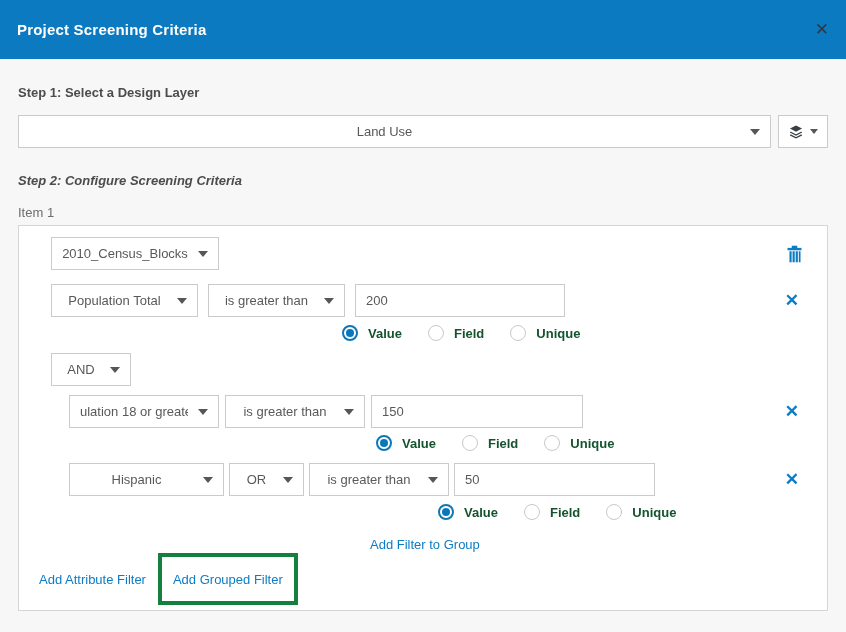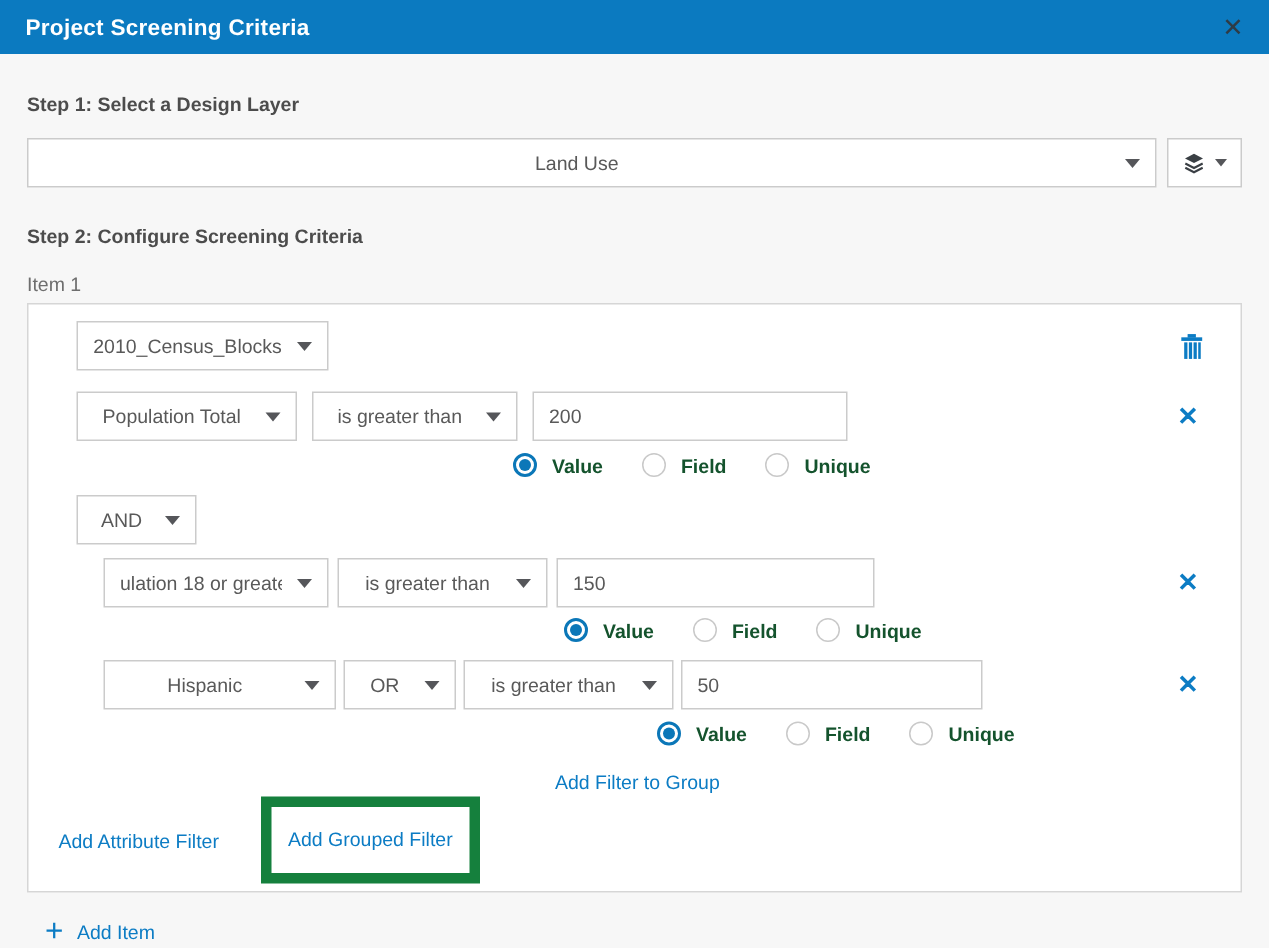--- a/index.html
+++ b/index.html
@@ -1,28 +1,28 @@
 <!DOCTYPE html>
 <html><head>
 <meta charset="utf-8">
 <style>
   * { box-sizing: border-box; margin: 0; padding: 0; }
   html, body { width: 846px; height: 632px; }
   body { font-family: "Liberation Sans", sans-serif; background: #f7f7f7; color: #4c4c4c; }
   .dialog { width: 846px; height: 632px; background: #f7f7f7; overflow: hidden; position: relative; }
 
   
-  .hdr { height: 36px; background: #0b7ac0; display: flex; align-items: center; padding: 0 17px; }
+  .hdr { height: 59px; background: #0b7ac0; display: flex; align-items: center; padding: 0 17px; }
   .hdr-title { color: #ffffff; font-size: 15px; font-weight: 700; letter-spacing: .2px; }
   .hdr-close { margin-left: auto; color: #2e3b46; font-size: 17px; line-height: 1; cursor: pointer; }
 
   .bd { padding: 0 18px; }
   .step-label { font-size: 13px; font-weight: 700; color: #4c4c4c; }
   .step1-label { margin-top: 26px; }
-  .step2-label { margin-top: 25px; }
+  .step2-label { margin-top: 25px; font-style: italic; }
   .item-label { margin-top: 17px; font-size: 13px; color: #6e6e6e; }
 
   
   .select { background: #fff; border: 1px solid #cbcbcb; height: 33px; display: flex; align-items: center; padding: 0 10px; font-size: 13px; color: #595959; cursor: pointer; }
   .select .lbl { flex: 1; white-space: nowrap; overflow: hidden; text-align: center; }
   .caret { width: 0; height: 0; border-left: 5px solid transparent; border-right: 5px solid transparent; border-top: 6px solid #55565a; flex: 0 0 auto; margin-left: 10px; }
   .tin { background: #fff; border: 1px solid #cbcbcb; height: 33px; padding: 0 10px; font-size: 13px; color: #595959; font-family: "Liberation Sans", sans-serif; }
 
   .layer-row { margin-top: 15px; display: flex; gap: 7px; }
   .layer-select { flex: 1; }
@@ -61,21 +61,21 @@
   .radio-opt { display: flex; align-items: center; margin-right: 26px; cursor: pointer; }
   .radio-circle { width: 16px; height: 16px; border-radius: 50%; border: 1px solid #c9c9c9; background: #fff; margin-right: 10px; position: relative; flex: 0 0 auto; }
   .radio-opt.selected .radio-circle { border: 2px solid #0b77b8; }
   .radio-opt.selected .radio-circle::after { content: ""; position: absolute; top: 2px; left: 2px; right: 2px; bottom: 2px; border-radius: 50%; background: #0b77b8; }
   .radio-lbl { font-size: 13px; font-weight: 700; color: #14532d; }
 
   .link { color: #0c7cc4; font-size: 13px; cursor: pointer; white-space: nowrap; }
   .add-filter-group { margin: 17px 0 0 339px; display: inline-block; }
   .links-row { display: flex; align-items: center; margin-top: 0; }
   .attr-link { margin-left: 8px; }
-  .highlight-box { margin-left: 28px; border: 7px solid #15803d; background: #fff; padding: 13px 11px; }
+  .highlight-box { margin-left: 12px; border: 4px solid #15803d; background: #fff; padding: 13px 11px; }
 
   
   .add-item { margin: 18px 0 0 12px; display: flex; align-items: center; cursor: pointer; width: max-content; }
   .plus-glyph { color: #0c7cc4; font-size: 21px; font-weight: 400; line-height: 16px; }
   .add-item-lbl { margin-left: 9px; }
 </style>
 </head>
 <body>
 
 <div class="dialog">

